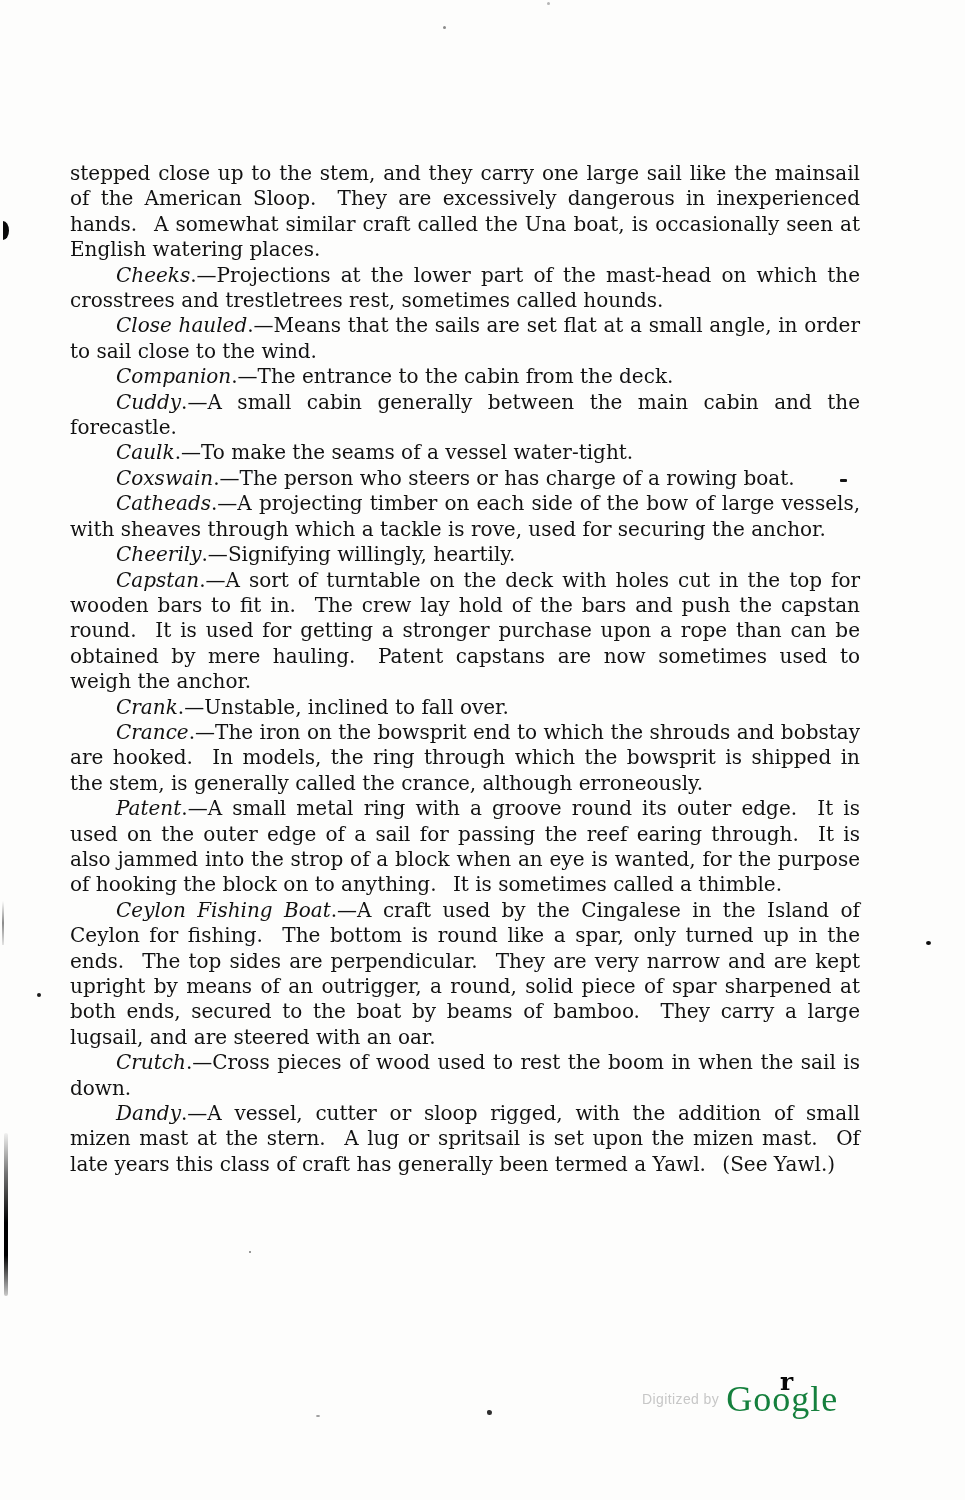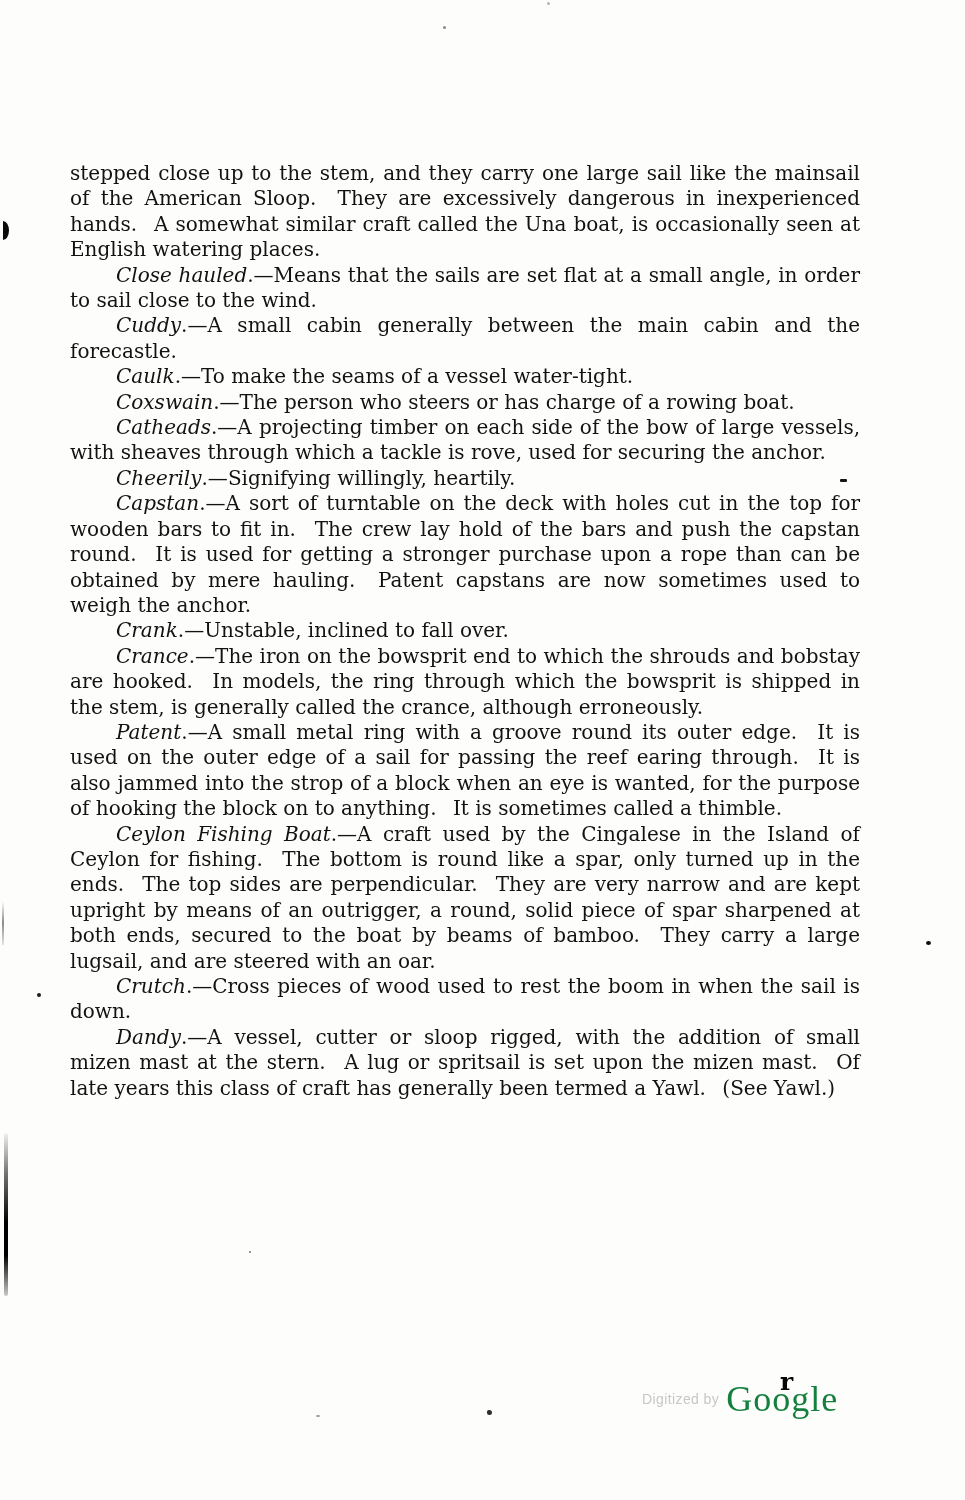--- a/index.html
+++ b/index.html
@@ -70,23 +70,25 @@
   .a-speck5 { left:249px; top:1251px; width:2px; height:2px; background:#777; border-radius:50%; }
 </style>
 </head>
 <body>
 
 <div class="page">
 
   <div class="text-block">
   <p class="entry no-indent"><span class="def">stepped close up to the stem, and they carry one large sail like the mainsail of the American Sloop.  They are excessively dangerous in inexperienced hands.  A somewhat similar craft called the Una boat, is occasionally seen at English watering places.</span></p>
 
+  <p class="entry"><i class="term">Cheeks</i><span class="sep">.—</span><span class="def">Projections at the lower part of the mast-head on which the crosstrees and trestletrees rest, sometimes called hounds.</span></p>
 
   <p class="entry"><i class="term">Close hauled</i><span class="sep">.—</span><span class="def">Means that the sails are set flat at a small angle, in order to sail close to the wind.</span></p>
 
+  <p class="entry"><i class="term">Companion</i><span class="sep">.—</span><span class="def">The entrance to the cabin from the deck.</span></p>
 
   <p class="entry"><i class="term">Cuddy</i><span class="sep">.—</span><span class="def">A small cabin generally between the main cabin and the forecastle.</span></p>
 
   <p class="entry"><i class="term">Caulk</i><span class="sep">.—</span><span class="def">To make the seams of a vessel water-tight.</span></p>
 
   <p class="entry"><i class="term">Coxswain</i><span class="sep">.—</span><span class="def">The person who steers or has charge of a rowing boat.</span></p>
 
   <p class="entry"><i class="term">Catheads</i><span class="sep">.—</span><span class="def">A projecting timber on each side of the bow of large vessels, with sheaves through which a tackle is rove, used for securing the anchor.</span></p>
 
   <p class="entry"><i class="term">Cheerily</i><span class="sep">.—</span><span class="def">Signifying willingly, heartily.</span></p>

